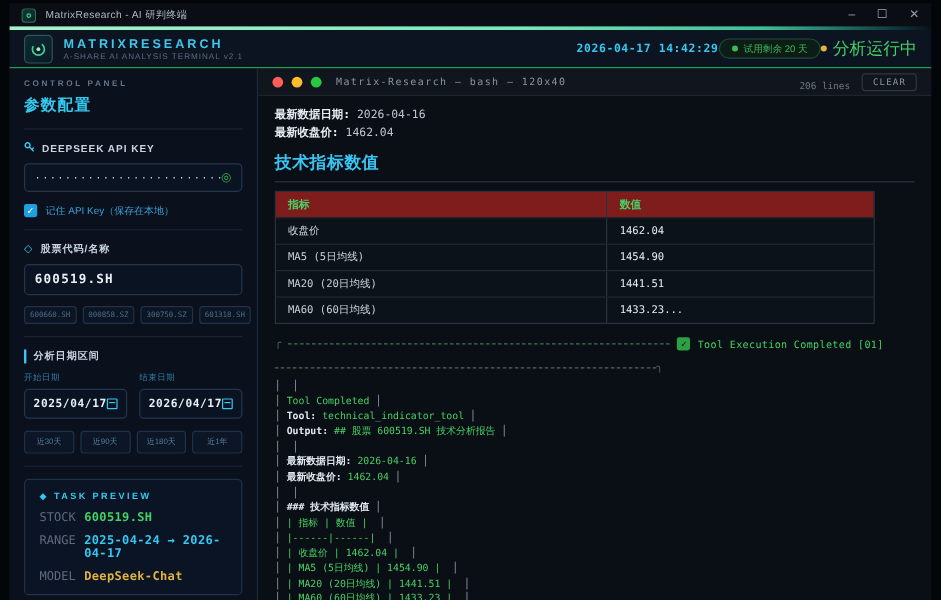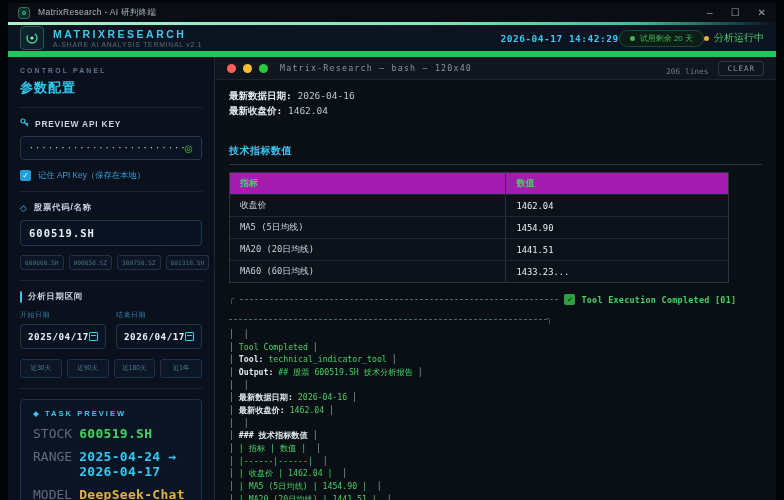--- a/index.html
+++ b/index.html
@@ -13,31 +13,31 @@
   .titlebar { height:19px; background:#0a0e14; display:flex; align-items:center; padding:0 10px; flex:none; }
   .tb-icon { width:12px; height:12px; border-radius:3px; background:linear-gradient(135deg,#123b33,#0b1f2a); border:1px solid #2c6b54; margin-right:8px; position:relative; }
   .tb-icon::after { content:""; position:absolute; inset:3px; border-radius:50%; border:1px solid #3fd18f; }
   .tb-title { color:#aeb7c2; font-size:8.5px; letter-spacing:.3px; }
   .tb-btns { margin-left:auto; display:flex; gap:18px; color:#97a1ac; font-size:10px; }
   .tb-btns span { cursor:default; line-height:10px; }
 
   .accent-line { height:3px; flex:none; background:linear-gradient(90deg,#a9f2cd 0%,#7be8bb 55%,#3bbf97 82%,#0d2f35 97%,#0a1116 100%); }
 
   
-  .header { height:32px; flex:none; background:#0c1422; border-bottom:6px solid #22c55e; display:flex; align-items:center; padding:0 12px; }
+  .header { height:32px; flex:none; background:#0c1422; border-bottom:1px solid #22c55e; display:flex; align-items:center; padding:0 12px; }
   .logo { width:24px; height:24px; border-radius:4px; background:linear-gradient(135deg,#0e2a33,#0a1a26); border:1px solid #275a50; display:flex; align-items:center; justify-content:center; margin-right:9px; }
   .brand-name { color:#3fc6ea; font-size:10.5px; font-weight:bold; letter-spacing:2.5px; line-height:12px; }
   .brand-sub { color:#5c6a7d; font-size:6.8px; letter-spacing:.8px; margin-top:1px; }
   .hdr-right { margin-left:auto; display:flex; align-items:center; }
   .hdr-time { color:#35c9f0; font-size:9.5px; font-weight:bold; letter-spacing:.5px; }
   .badge { display:flex; align-items:center; gap:5px; border:1px solid #1e4a36; background:#0c1d18; border-radius:9px; padding:2px 10px; color:#3fb950; font-size:8px; }
   .dot { width:5px; height:5px; border-radius:50%; display:inline-block; }
   .dot-green { background:#3fb950; }
   .dot-yellow { background:#e3b341; }
-  .status { display:flex; align-items:center; gap:5px; color:#46d164; font-size:10px; }
+  .status { display:flex; align-items:center; gap:5px; color:#46d164; font-size:14px; }
 
   
   .content { flex:1; display:flex; min-height:0; }
 
   
   .sidebar { width:207px; flex:none; background:#0a111d; border-right:1px solid #1c2739; padding:10px 12px; overflow:hidden; }
   .panel-label { color:#64748b; font-size:6.8px; letter-spacing:2.2px; font-weight:bold; }
   .sb-title { color:#35c9f0; font-size:13px; font-weight:bold; margin-top:5px; letter-spacing:1px; }
   .divider { border-top:1px solid #1b2535; margin:10px 0; }
   .fld-label { display:flex; align-items:center; gap:6px; color:#c9d4df; font-size:8.4px; font-weight:bold; letter-spacing:.8px; }
@@ -56,56 +56,56 @@
   .date-labels span { flex:1; color:#2f7fa8; font-size:7px; letter-spacing:.5px; }
   .date-row { display:flex; gap:10px; margin-top:4px; }
   .date-box { flex:1; height:25px; background:#0a1322; border:1px solid #26354e; border-radius:4px; display:flex; align-items:center; padding:0 7px; cursor:pointer; }
   .date-box .dval { color:#e8eef5; font-size:9.3px; font-weight:bold; letter-spacing:.5px; flex:1; }
   .cal { width:9px; height:9px; border:1px solid #38c7ef; border-radius:1px; position:relative; flex:none; }
   .cal::after { content:""; position:absolute; left:1px; right:1px; top:2px; border-top:1px solid #38c7ef; }
   .ranges { display:flex; gap:5px; margin-top:10px; }
   .rbtn { flex:1; background:#0d1626; border:1px solid #1f3148; border-radius:3px; color:#4b7d95; font-size:6.6px; padding:4px 0; text-align:center; cursor:pointer; white-space:nowrap; }
   .task { margin-top:2px; border:1px solid #20304a; background:#0a1424; border-radius:4px; padding:9px 12px; }
   .task-title { color:#35c9f0; font-size:7.6px; font-weight:bold; letter-spacing:2px; }
-  .tp-row { display:flex; gap:7px; margin-top:8px; font-family:"DejaVu Sans Mono",monospace; font-size:13px; }
+  .tp-row { display:flex; gap:7px; margin-top:8px; font-family:"DejaVu Sans Mono",monospace; font-size:10px; }
   .tp-k { color:#5d6b7e; }
   .tp-v { font-weight:bold; letter-spacing:.3px; }
   .tp-v.green { color:#46d164; } .tp-v.cyan { color:#35c9f0; } .tp-v.yellow { color:#e0b341; }
   @keyframes spin { to { transform:rotate(360deg); } }
 
   
   .main { flex:1; display:flex; flex-direction:column; min-width:0; }
   .term-header { height:23px; flex:none; background:#11161e; border-bottom:1px solid #1e242e; display:flex; align-items:center; padding:0 12px; }
   .lights { display:flex; gap:7px; margin-right:12px; }
   .light { width:9px; height:9px; border-radius:50%; }
   .l-red{ background:#ff5f57; } .l-yellow{ background:#febc2e; } .l-green{ background:#28c840; }
   .term-title { color:#8b949e; font-size:8.3px; letter-spacing:1.2px; }
   .term-right { margin-left:auto; display:flex; align-items:flex-end; gap:10px; }
   .lines-count { color:#6e7681; font-size:7.8px; }
   .clear-btn { border:1px solid #30363d; background:transparent; color:#8b949e; font-size:7.5px; letter-spacing:1px; border-radius:3px; padding:2px 8px; cursor:pointer; font-family:"DejaVu Sans Mono",monospace; }
 
   .term-body { flex:1; background:#0a0e15; padding:8px 14px 0 14px; overflow:hidden; font-family:"DejaVu Sans Mono",monospace; }
   .tline1 { font-size:9.5px; line-height:15px; color:#bdc6d0; }
   .tline1 b { color:#e6edf3; }
-  .sect-title { color:#39c5f3; font-size:10px; font-weight:bold; margin-top:26px; letter-spacing:.5px; }
+  .sect-title { color:#39c5f3; font-size:14px; font-weight:bold; margin-top:9px; letter-spacing:.5px; }
   .sect-hr { border-top:1px solid #2c333c; margin-top:6px; }
 
   .ttable { margin-top:7px; width:500px; border:1px solid #29323e; background:#0c1219; }
   .trow { display:flex; border-top:1px solid #202a36; height:22px; align-items:center; }
-  .trow.thead { border-top:none; background:#a21caf; height:21px; }
+  .trow.thead { border-top:none; background:#7f1d1d; height:21px; }
   .tc1 { width:55.5%; padding-left:10px; color:#c9d1d9; font-size:8.8px; border-right:1px solid #29323e; height:100%; display:flex; align-items:center; }
   .tc2 { flex:1; padding-left:10px; color:#e6edf3; font-size:8.8px; }
   .thead .tc1,.thead .tc2 { color:#46d164; font-weight:bold; font-size:9px; }
 
   .banner { display:flex; align-items:center; gap:6px; margin-top:10px; height:13px; }
   .curve { color:#4a6b57; font-size:9px; line-height:9px; }
   .dashseg { height:1px; border-top:1px dashed #4a6b57; }
   .ds1 { width:318px; } .ds2 { width:318px; }
   .tool-chk { width:11px; height:11px; background:#2ea043; border-radius:2px; color:#04140a; font-size:8px; line-height:11px; text-align:center; font-weight:bold; }
-  .banner-label { color:#46d164; font-size:8.4px; font-weight:bold; letter-spacing:.3px; }
+  .banner-label { color:#46d164; font-size:8.4px; font-weight:normal; letter-spacing:.3px; }
   .banner2 { display:flex; align-items:center; margin-top:8px; height:10px; }
 
   .boxlines { margin-top:4px; }
   .bline { font-size:8.2px; line-height:12.65px; white-space:pre; }
   .bline .pipe { color:#93a3ad; }
   .bline .bld { color:#dfe8ee; font-weight:bold; }
   .bline .grn { color:#46d164; }
 </style>
 </head>
 <body>
@@ -154,21 +154,21 @@
       <div class="sb-title">参数配置</div>
       <div class="divider"></div>
 
       <div class="fld-label">
         <span class="ico">
           <svg width="9" height="9" viewBox="0 0 9 9">
               <circle cx="3" cy="3" r="2" fill="none" stroke="#38c7ef" stroke-width="1.2"></circle>
               <path d="M4.5 4.5 L8 8 M6.5 6.5 L8 5" stroke="#38c7ef" stroke-width="1.2" fill="none"></path>
             </svg>
         </span>
-        <span>PREVIEW API KEY</span>
+        <span>DEEPSEEK API KEY</span>
       </div>
       <div class="inp">
         <span class="inp-dots mono">········································</span>
         <span class="eye">◎</span>
       </div>
       <div class="chk-row">
         <span class="chk">✓</span>
         <span class="chk-label">记住 API Key（保存在本地）</span>
       </div>
       <div class="divider"></div>

